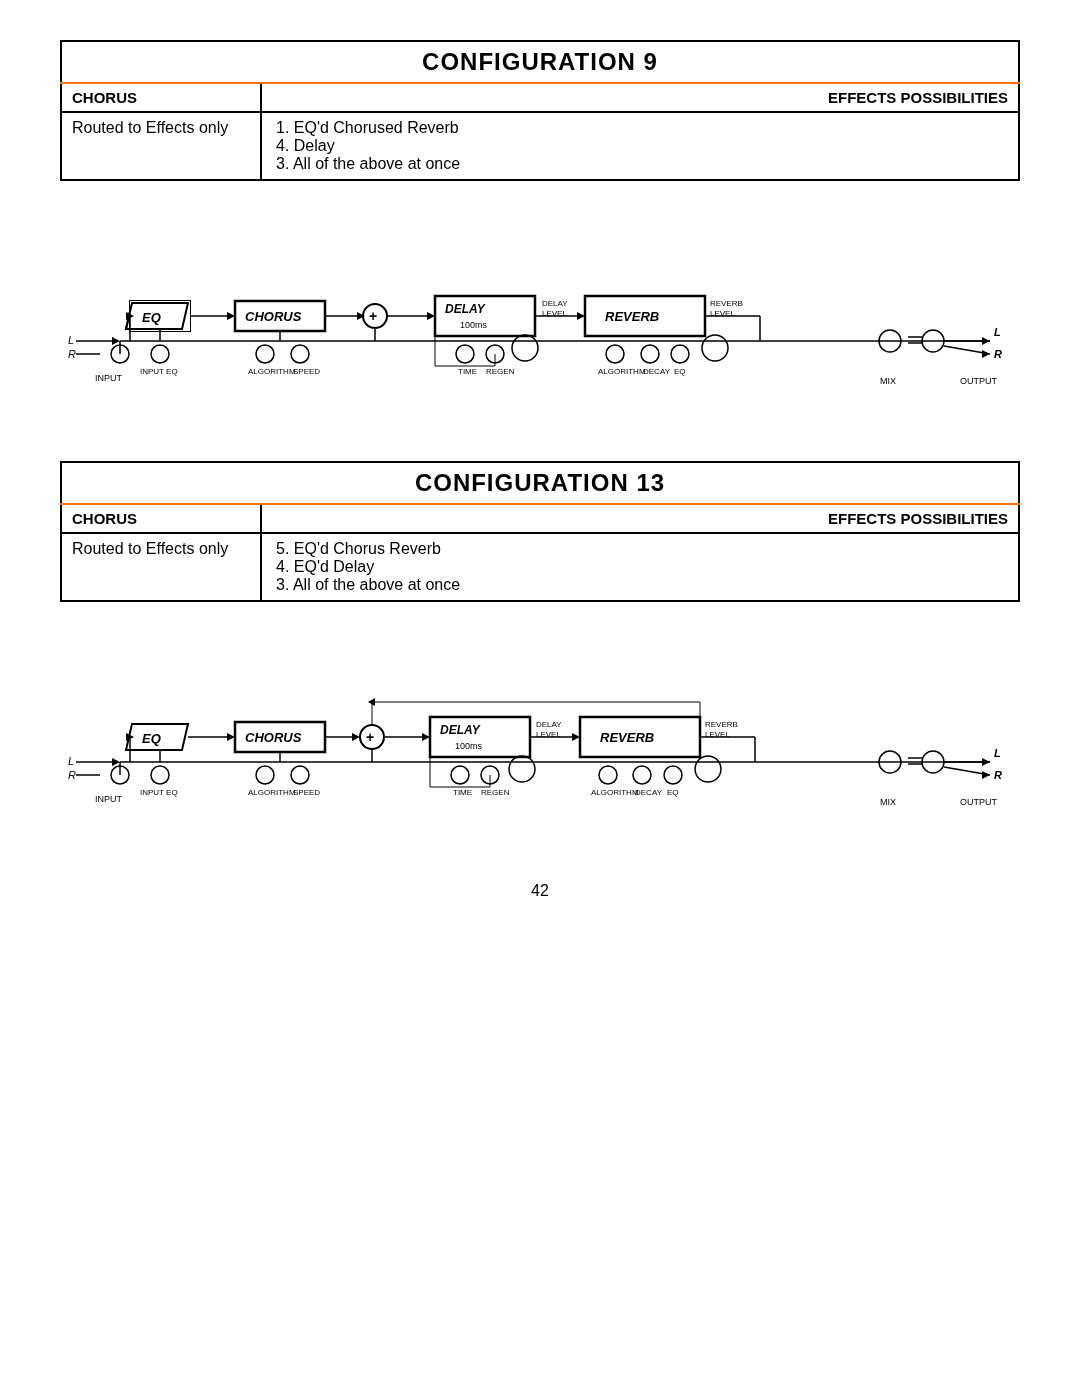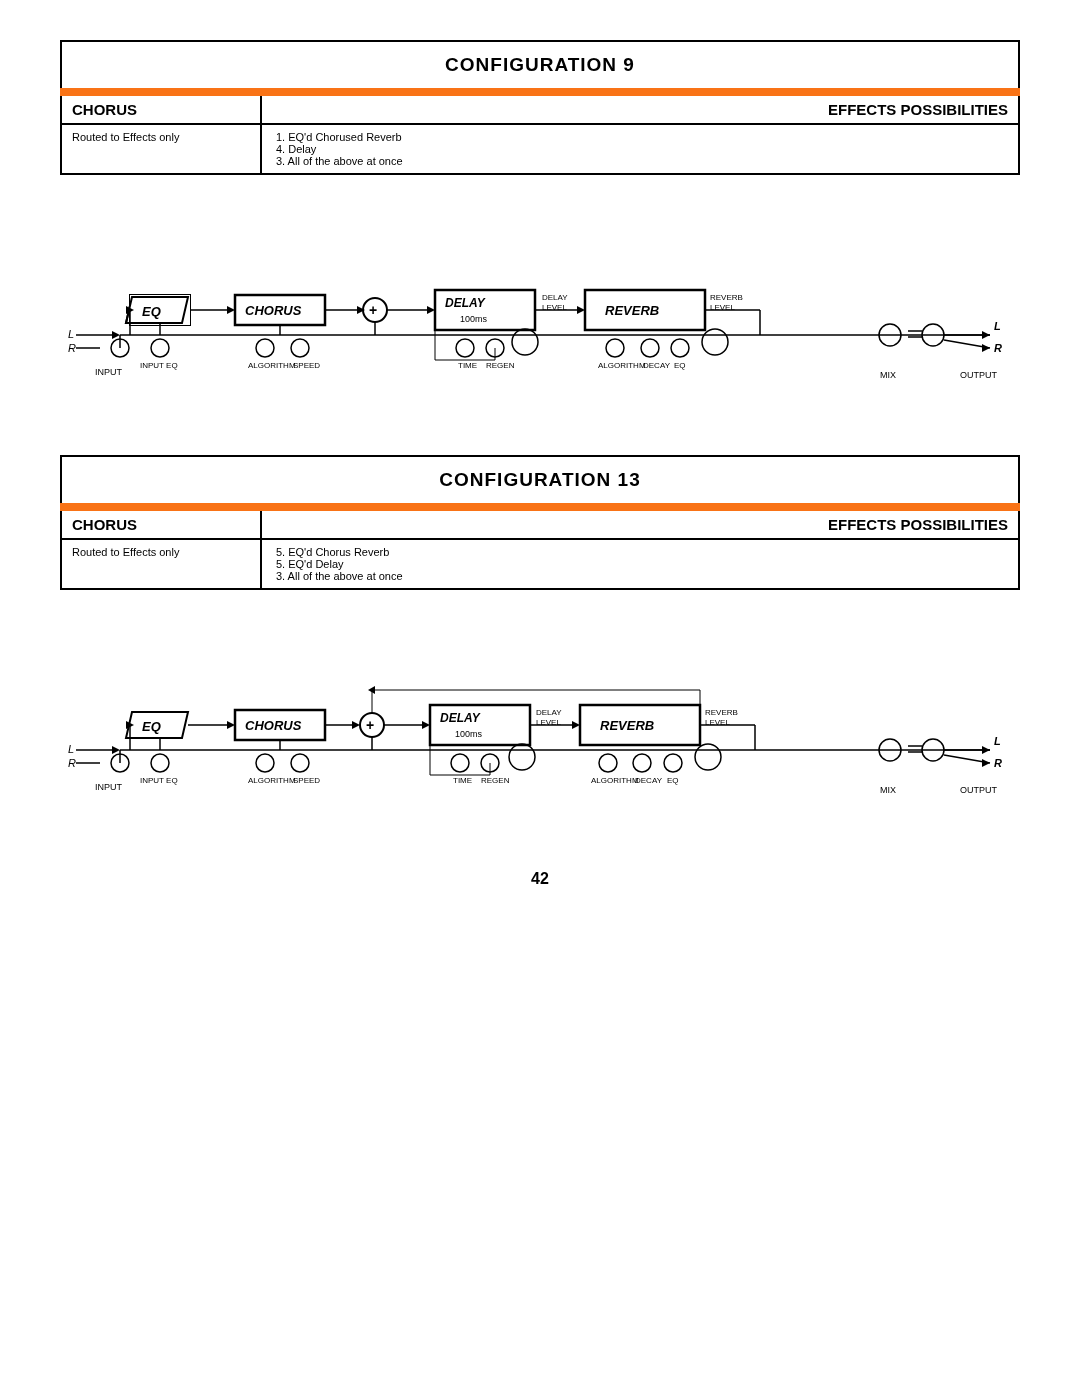--- a/index.html
+++ b/index.html
@@ -25,41 +25,41 @@
     }
     
     .config-table {
       width: 100%;
       border-collapse: collapse;
       border: 2px solid #000;
       margin-bottom: 20px;
     }
     .config-title {
       text-align: center;
-      font-size: 19px;
+      font-size: 24px;
       font-weight: bold;
-      padding: 12px;
-      border-bottom: 8px solid #f97316;
+      padding: 6px;
+      border-bottom: 2px solid #f97316;
       background: #fff;
       letter-spacing: 1px;
     }
     .config-header-row td {
       font-weight: bold;
       font-size: 15px;
       padding: 5px 10px;
       border-bottom: 2px solid #000;
       border-right: 2px solid #000;
     }
     .config-header-row td:last-child {
       border-right: none;
       text-align: right;
     }
     .config-body-row td {
       padding: 6px 10px;
-      font-size: 11px;
+      font-size: 16px;
       vertical-align: top;
       border-right: 2px solid #000;
     }
     .config-body-row td:last-child {
       border-right: none;
       padding-left: 14px;
     }
     .col-left {
       width: 200px;
     }
@@ -72,21 +72,21 @@
       margin-bottom: 60px;
     }
     .diagram-svg {
       width: 100%;
       height: 200px;
     }
 
     .page-number {
       text-align: center;
       font-size: 16px;
-      font-weight: bold;
+      font-weight: normal;
       margin-top: 40px;
     }
 
     .config-section {
       margin-bottom: 10px;
     }
   </style>
 </head>
 <body>
 
@@ -238,21 +238,21 @@
         <td colspan="2" class="config-title">CONFIGURATION 13</td>
       </tr>
       <tr class="config-header-row">
         <td class="col-left">CHORUS</td>
         <td>EFFECTS POSSIBILITIES</td>
       </tr>
       <tr class="config-body-row">
         <td class="col-left">Routed to Effects only</td>
         <td>
           <span>5. EQ'd Chorus Reverb</span><br>
-          <span>5. EQ'd Delay</span><br>
+          <span>4. EQ'd Delay</span><br>
           <span>3. All of the above at once</span>
         </td>
       </tr>
     </tbody>
       </table>
   </div>
 
   <div class="diagram-container">
     <svg class="diagram-svg" viewBox="0 0 960 190" xmlns="http://www.w3.org/2000/svg">
 

